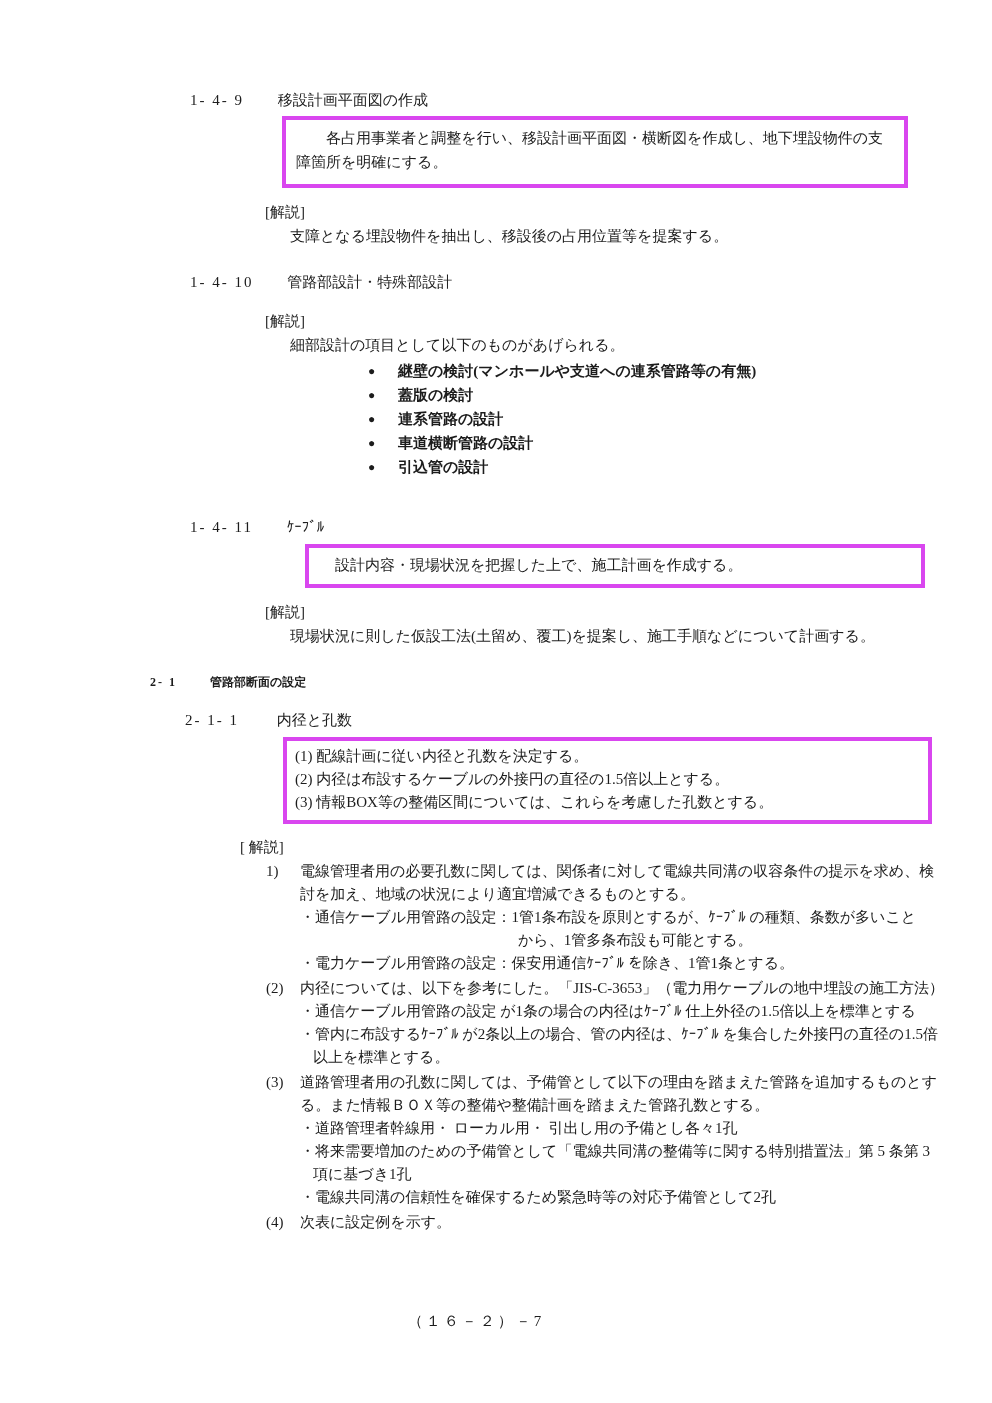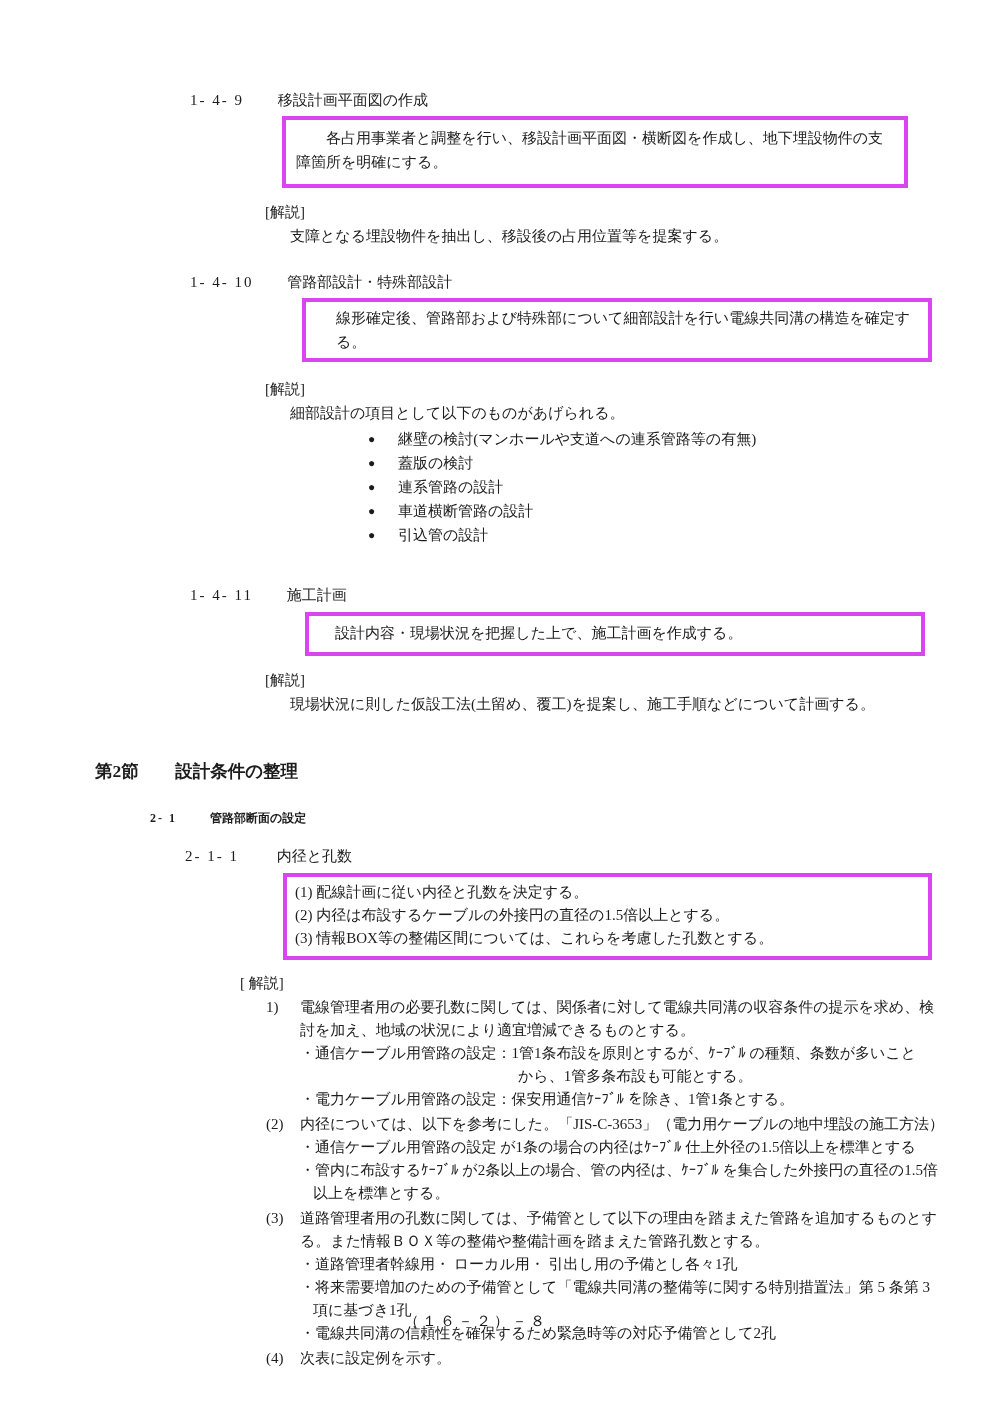--- a/index.html
+++ b/index.html
@@ -26,21 +26,21 @@
   .indent2{text-indent:2em;}
   .box2{margin-left:302px;width:630px;padding:4px 6px 4px 30px;margin-top:4px;line-height:24px;}
   .box3{margin-left:305px;width:620px;padding:5px 8px 7px 26px;margin-top:5px;line-height:24px;}
   .box4{margin-left:283px;width:649px;padding:4px 8px 6px 8px;margin-top:5px;line-height:23px;}
   .bitem{padding-left:12px;text-indent:-12px;}
   
   .klabel1{margin-left:265px;margin-top:13px;line-height:22px;}
   .kbody1{margin-left:290px;margin-top:2px;margin-right:50px;line-height:23px;}
   
   .blist{margin-left:368px;margin-top:2px;}
-  .brow{line-height:24px;}
+  .brow{line-height:24px;font-weight:bold;}
   .bmark{display:inline-block;width:30px;font-size:12px;vertical-align:1px;}
   
   .sec2h{margin-left:95px;margin-top:42px;font-weight:bold;font-size:17.5px;line-height:26px;}
   .sec2h .num{margin-right:32px;}
   .sec21h{margin-left:150px;margin-top:22px;font-weight:bold;font-size:12px;line-height:24px;}
   .sec21h .num{margin-right:30px;letter-spacing:2px;}
   
   .klabel2{margin-left:240px;margin-top:12px;line-height:22px;}
   .kitem{display:flex;margin-left:266px;margin-right:45px;margin-top:2px;line-height:23px;}
   .kilabel{flex:0 0 34px;}
@@ -62,23 +62,20 @@
   <div class="box box1">
     <div class="indent2">各占用事業者と調整を行い、移設計画平面図・横断図を作成し、地下埋設物件の支障箇所を明確にする。</div>
   </div>
   <div class="klabel1">[解説]</div>
   <div class="kbody1">支障となる埋設物件を抽出し、移設後の占用位置等を提案する。</div>
 
   <div class="sec3" style="margin-top:22px;">
     <span class="num">1- 4- 10</span>
     <span class="ttl">管路部設計・特殊部設計</span>
   </div>
-  <div class="box box2">
-    <div>線形確定後、管路部および特殊部について細部設計を行い電線共同溝の構造を確定する。</div>
-  </div>
   <div class="klabel1" style="margin-top:16px;">[解説]</div>
   <div class="kbody1">細部設計の項目として以下のものがあげられる。</div>
   <div class="blist">
     <div class="brow">
       <span class="bmark">●</span><span>継壁の検討(マンホールや支道への連系管路等の有無)</span>
     </div>
     <div class="brow">
       <span class="bmark">●</span><span>蓋版の検討</span>
     </div>
     <div class="brow">
@@ -87,32 +84,28 @@
     <div class="brow">
       <span class="bmark">●</span><span>車道横断管路の設計</span>
     </div>
     <div class="brow">
       <span class="bmark">●</span><span>引込管の設計</span>
     </div>
   </div>
 
   <div class="sec3" style="margin-top:36px;">
     <span class="num">1- 4- 11</span>
-    <span class="ttl">施工計画</span>
+    <span class="ttl">ｹｰﾌﾞﾙ</span>
   </div>
   <div class="box box3">
     <div>設計内容・現場状況を把握した上で、施工計画を作成する。</div>
   </div>
   <div class="klabel1">[解説]</div>
   <div class="kbody1">現場状況に則した仮設工法(土留め、覆工)を提案し、施工手順などについて計画する。</div>
 
-  <div class="sec2h">
-    <span class="num">第2節</span>
-    <span>設計条件の整理</span>
-  </div>
 
   <div class="sec21h">
     <span class="num">2- 1</span>
     <span>管路部断面の設定</span>
   </div>
 
   <div class="sec211h">
     <span class="num">2- 1- 1</span>
     <span>内径と孔数</span>
   </div>
@@ -153,15 +146,15 @@
     </div>
   </div>
 
   <div class="kitem">
     <span class="kilabel">(4)</span>
     <div class="kibody">
       <div>次表に設定例を示す。</div>
     </div>
   </div>
 
-  <div class="footer">（１６－２）－８</div>
+  <div class="footer">（１６－２）－7</div>
 
 </div>
 
 </body></html>

